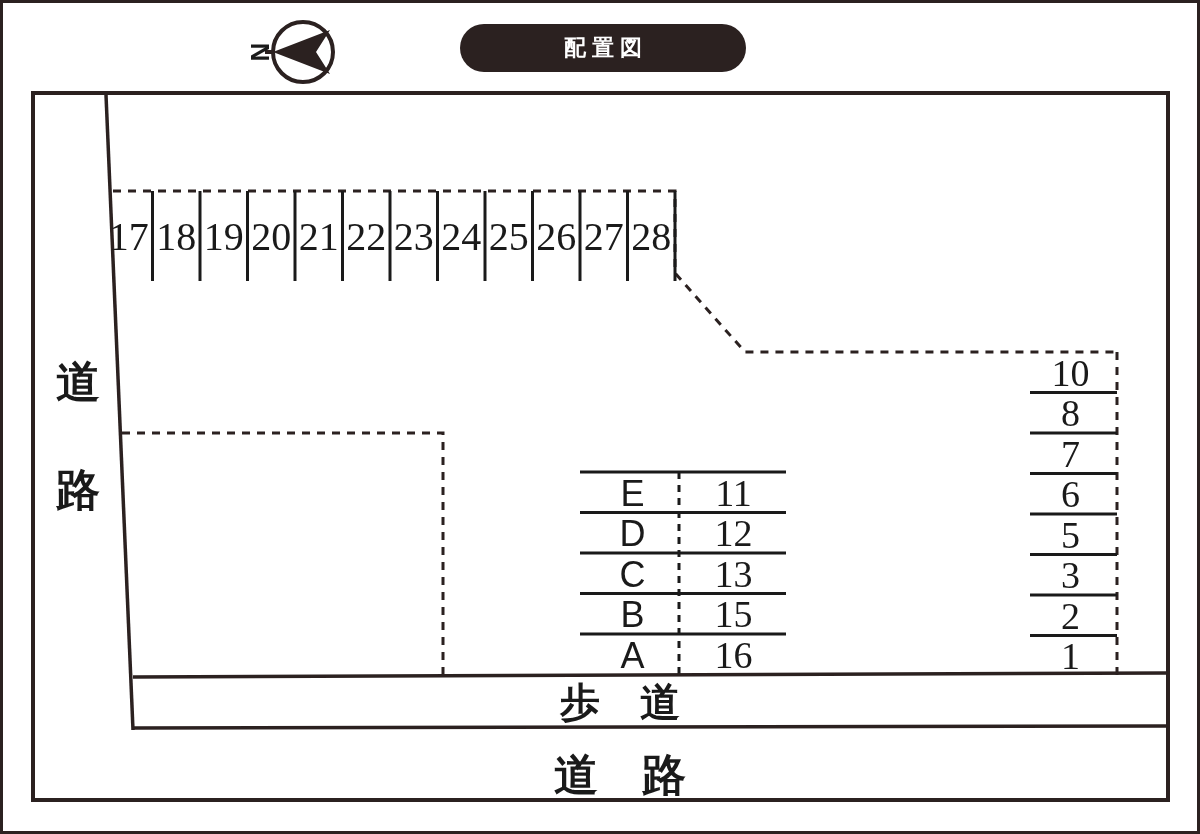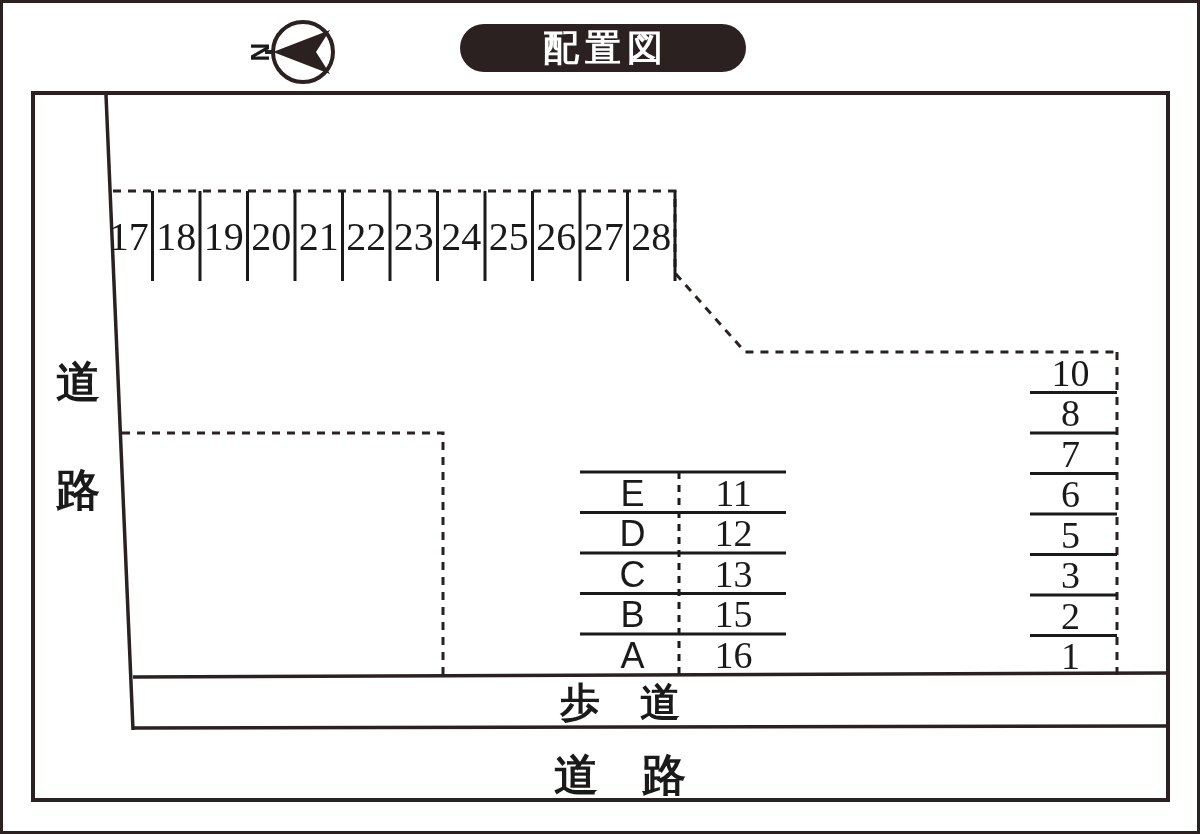--- a/index.html
+++ b/index.html
@@ -65,21 +65,21 @@
   
   #title-pill{
     position:absolute;
     left:460px;top:24px;
     width:286px;height:48px;
     border-radius:24px;
     display:flex;align-items:center;justify-content:center;
   }
   #title-pill .title-text{
     font-family:Liberation Sans, sans-serif;
-    font-size:36px;
+    font-size:22px;
     font-weight:700;
     letter-spacing:6px;
     line-height:1;
     padding-left:6px;
   }
 </style>
 </head>
 <body style="background: rgb(255, 255, 255);">
 
 <div id="stage">

